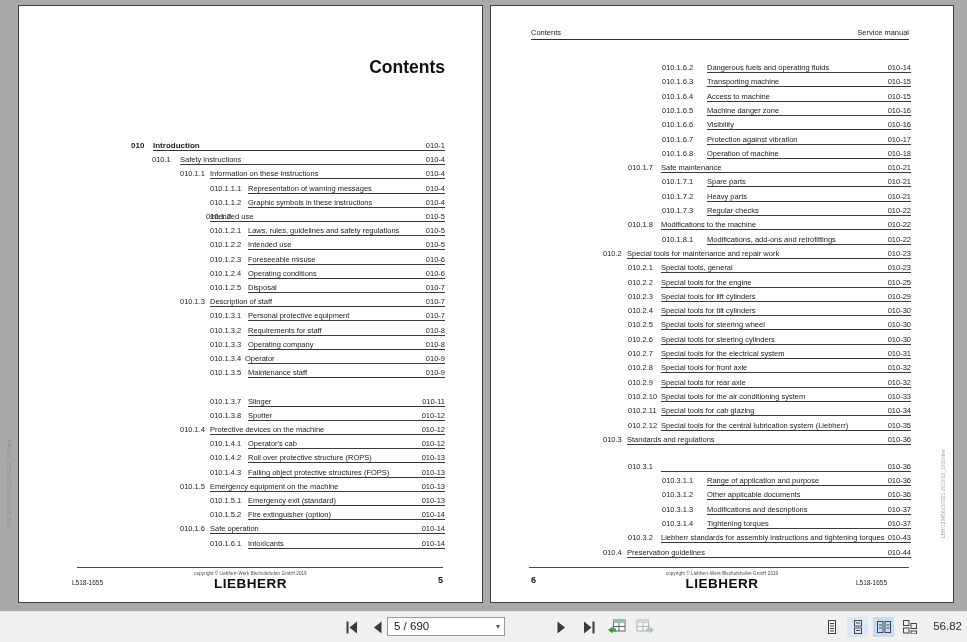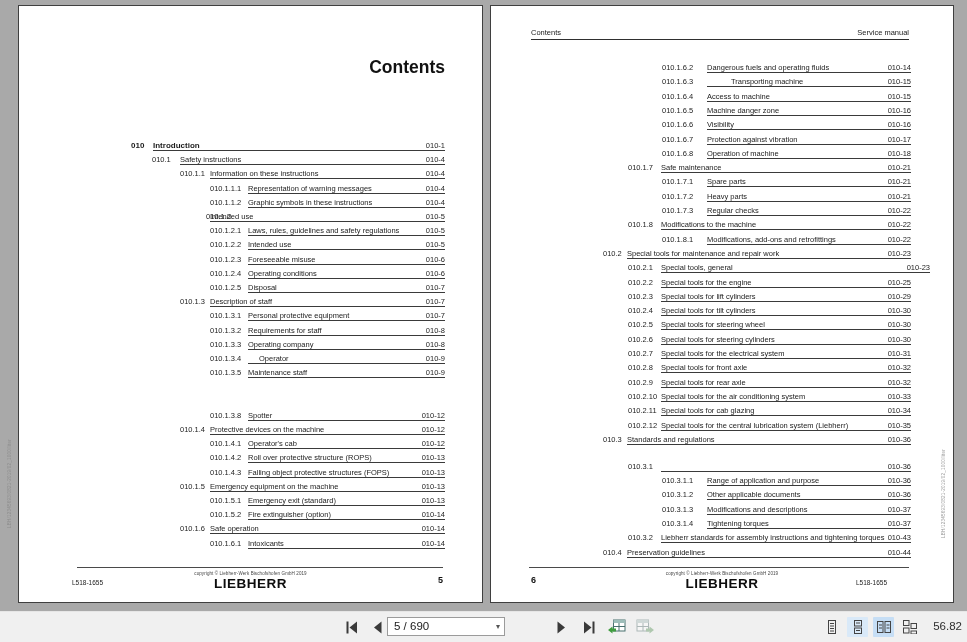--- a/index.html
+++ b/index.html
@@ -147,28 +147,34 @@
           <span class="toc-rule" style="left: 229px;"></span>
         </div>
         <div class="toc-row lvl3" style="top: 329.8px; width: 426px;">
           <span class="toc-num" style="left: 191px;">010.1.3.3</span>
           <span class="toc-title" style="left: 229px;">Operating company</span>
           <span class="toc-page">010-8</span>
           <span class="toc-rule" style="left: 229px;"></span>
         </div>
         <div class="toc-row lvl3" style="top: 344px; width: 426px;">
           <span class="toc-num" style="left: 191px;">010.1.3.4</span>
-          <span class="toc-title" style="left: 240px;">Operator</span>
+          <span class="toc-title" style="left: 226px;">Operator</span>
           <span class="toc-page">010-9</span>
           <span class="toc-rule" style="left: 229px;"></span>
         </div>
         <div class="toc-row lvl3" style="top: 358.2px; width: 426px;">
           <span class="toc-num" style="left: 191px;">010.1.3.5</span>
           <span class="toc-title" style="left: 229px;">Maintenance staff</span>
           <span class="toc-page">010-9</span>
+          <span class="toc-rule" style="left: 229px;"></span>
+        </div>
+        <div class="toc-row lvl3" style="top: 386.6px; width: 426px;">
+          <span class="toc-num" style="left: 191px;">010.1.3.7</span>
+          <span class="toc-title" style="left: 229px;">Slinger</span>
+          <span class="toc-page">010-11</span>
           <span class="toc-rule" style="left: 229px;"></span>
         </div>
         <div class="toc-row lvl3" style="top: 400.8px; width: 426px;">
           <span class="toc-num" style="left: 191px;">010.1.3.8</span>
           <span class="toc-title" style="left: 229px;">Spotter</span>
           <span class="toc-page">010-12</span>
           <span class="toc-rule" style="left: 229px;"></span>
         </div>
         <div class="toc-row lvl2" style="top: 415px; width: 426px;">
           <span class="toc-num" style="left: 161px;">010.1.4</span>
@@ -240,21 +246,21 @@
     </div>
     <div class="toc">
         <div class="toc-row lvl3" style="top: 53px; width: 420px;">
           <span class="toc-num" style="left: 171px;">010.1.6.2</span>
           <span class="toc-title" style="left: 216px;">Dangerous fuels and operating fluids</span>
           <span class="toc-page">010-14</span>
           <span class="toc-rule" style="left: 216px;"></span>
         </div>
         <div class="toc-row lvl3" style="top: 67.3px; width: 420px;">
           <span class="toc-num" style="left: 171px;">010.1.6.3</span>
-          <span class="toc-title" style="left: 216px; margin-left: 24px;">Transporting machine</span>
+          <span class="toc-title" style="left: 216px;">Transporting machine</span>
           <span class="toc-page">010-15</span>
           <span class="toc-rule" style="left: 216px;"></span>
         </div>
         <div class="toc-row lvl3" style="top: 81.6px; width: 420px;">
           <span class="toc-num" style="left: 171px;">010.1.6.4</span>
           <span class="toc-title" style="left: 216px;">Access to machine</span>
           <span class="toc-page">010-15</span>
           <span class="toc-rule" style="left: 216px;"></span>
         </div>
         <div class="toc-row lvl3" style="top: 95.9px; width: 420px;">
@@ -316,21 +322,21 @@
           <span class="toc-title" style="left: 216px;">Modifications, add-ons and retrofittings</span>
           <span class="toc-page">010-22</span>
           <span class="toc-rule" style="left: 216px;"></span>
         </div>
         <div class="toc-row lvl1" style="top: 238.9px; width: 420px;">
           <span class="toc-num" style="left: 112px;">010.2</span>
           <span class="toc-title" style="left: 136px;">Special tools for maintenance and repair work</span>
           <span class="toc-page">010-23</span>
           <span class="toc-rule" style="left: 136px;"></span>
         </div>
-        <div class="toc-row lvl2" style="top: 253.2px; width: 420px; padding-left: 19px;">
+        <div class="toc-row lvl2" style="top: 253.2px; width: 420px;">
           <span class="toc-num" style="left: 137px;">010.2.1</span>
           <span class="toc-title" style="left: 170px;">Special tools, general</span>
           <span class="toc-page">010-23</span>
           <span class="toc-rule" style="left: 170px;"></span>
         </div>
         <div class="toc-row lvl2" style="top: 267.5px; width: 420px;">
           <span class="toc-num" style="left: 137px;">010.2.2</span>
           <span class="toc-title" style="left: 170px;">Special tools for the engine</span>
           <span class="toc-page">010-25</span>
           <span class="toc-rule" style="left: 170px;"></span>

